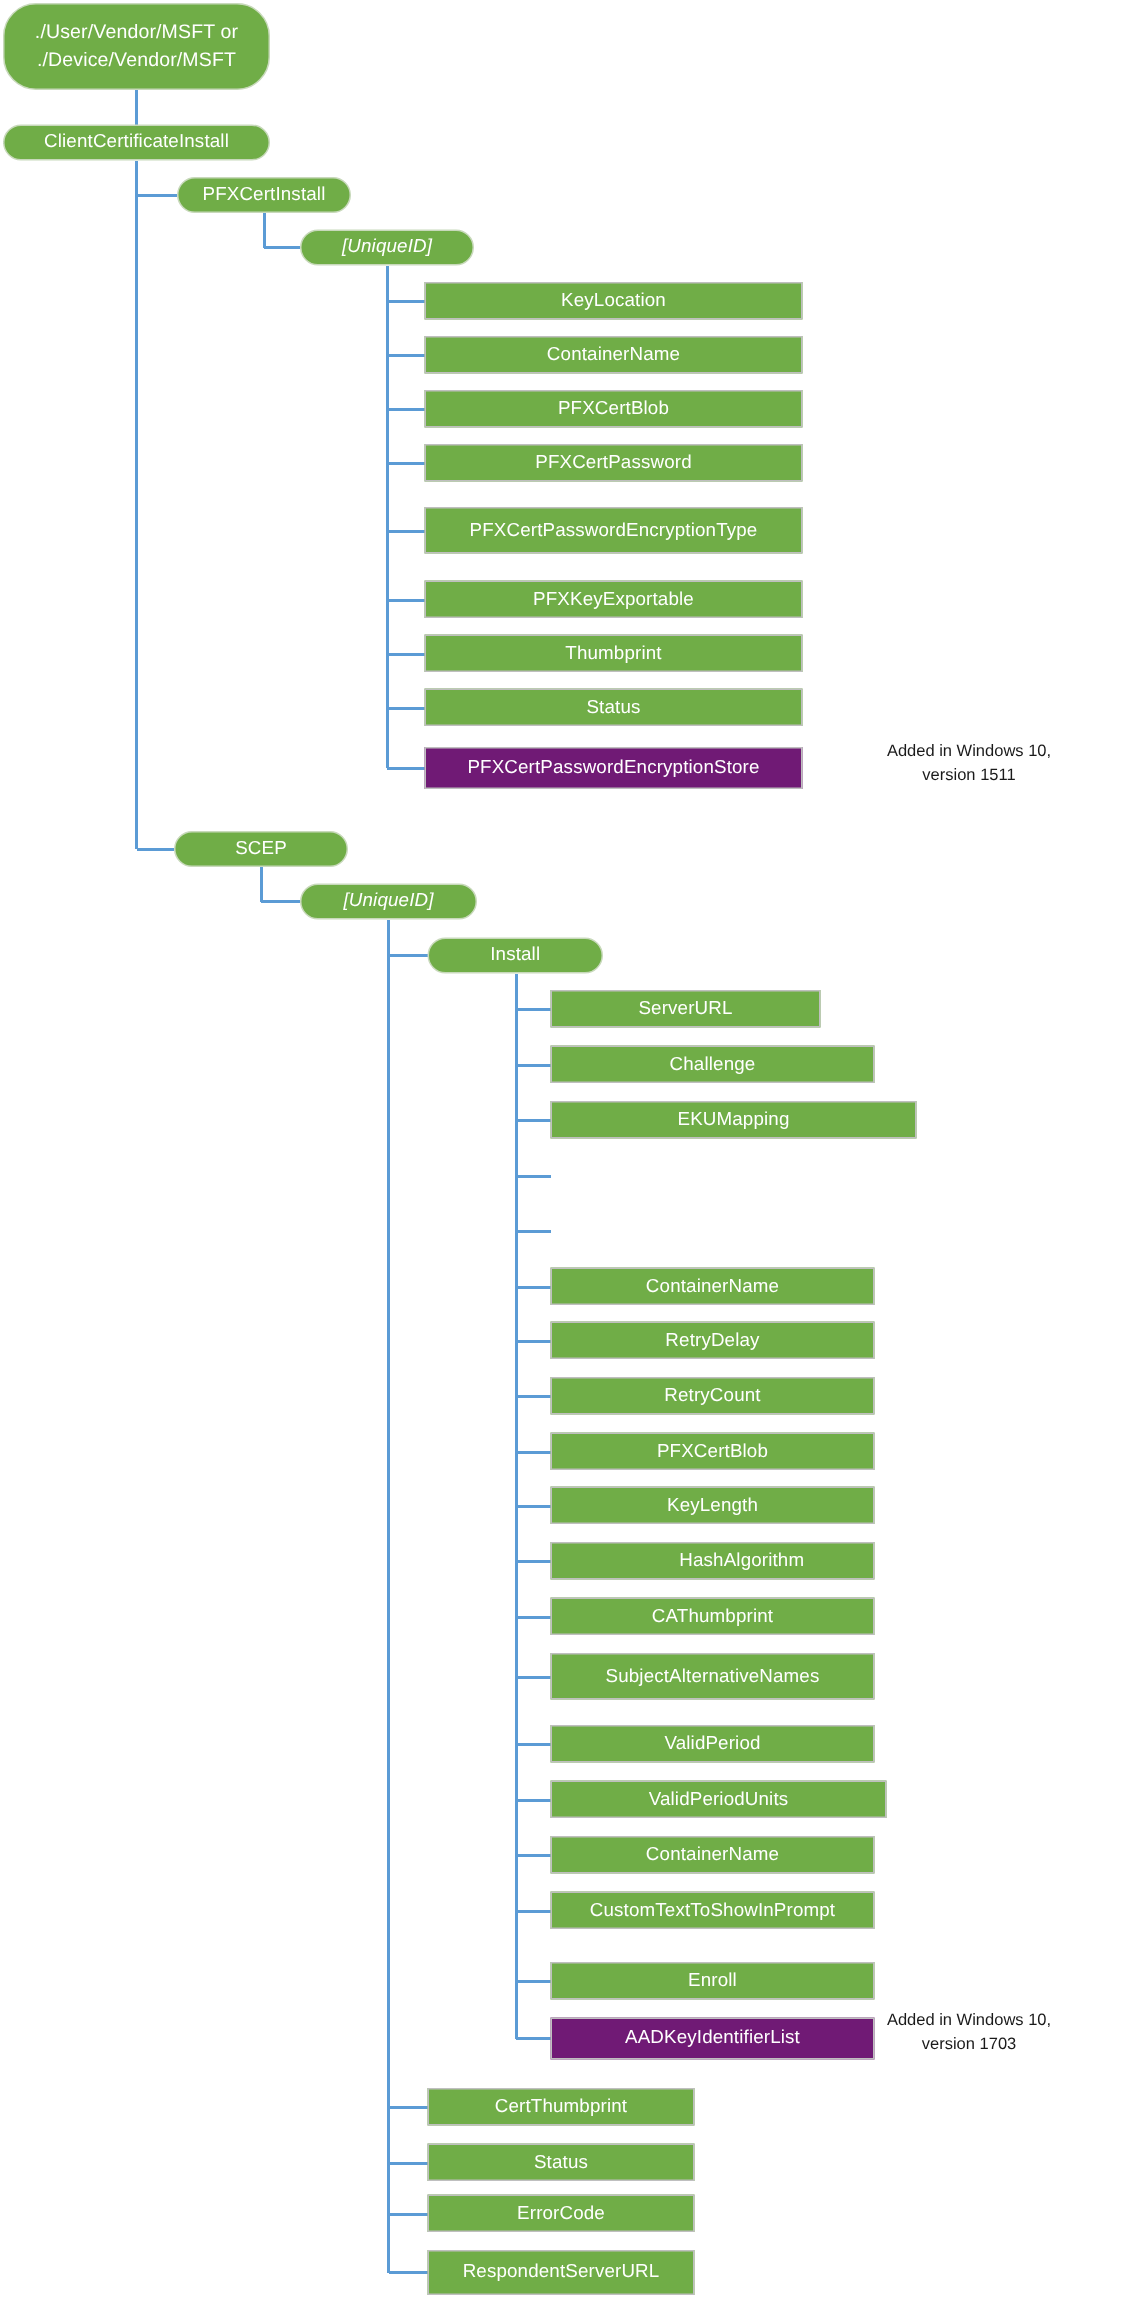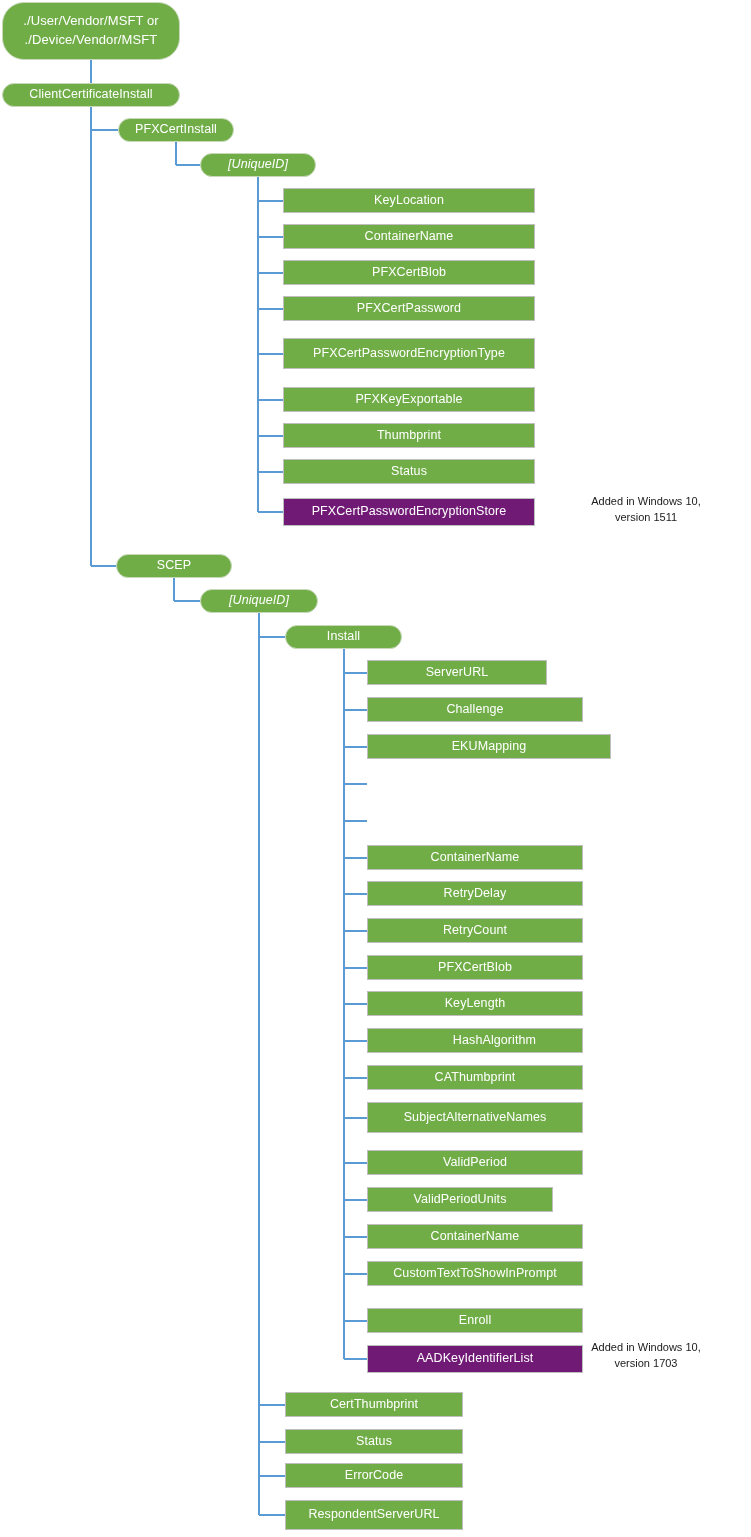--- a/index.html
+++ b/index.html
@@ -136,21 +136,21 @@
     <div class="node" style="left: 367px; top: 734px; width: 244px; height: 25px;">EKUMapping</div>
     <div class="node" style="left: 367px; top: 845px; width: 216px; height: 25px;">ContainerName</div>
     <div class="node" style="left: 367px; top: 881px; width: 216px; height: 25px;">RetryDelay</div>
     <div class="node" style="left: 367px; top: 918px; width: 216px; height: 25px;">RetryCount</div>
     <div class="node" style="left: 367px; top: 955px; width: 216px; height: 25px;">PFXCertBlob</div>
     <div class="node" style="left: 367px; top: 991px; width: 216px; height: 25px;">KeyLength</div>
     <div class="node" style="left: 367px; top: 1028px; width: 216px; height: 25px; padding-left: 39px;">HashAlgorithm</div>
     <div class="node" style="left: 367px; top: 1065px; width: 216px; height: 25px;">CAThumbprint</div>
     <div class="node" style="left: 367px; top: 1102px; width: 216px; height: 31px;">SubjectAlternativeNames</div>
     <div class="node" style="left: 367px; top: 1150px; width: 216px; height: 25px;">ValidPeriod</div>
-    <div class="node" style="left: 367px; top: 1187px; width: 186px; height: 25px; text-align: center;">ValidPeriodUnits</div>
+    <div class="node" style="left: 367px; top: 1187px; width: 224px; height: 25px; text-align: center;">ValidPeriodUnits</div>
     <div class="node" style="left: 367px; top: 1224px; width: 216px; height: 25px;">ContainerName</div>
     <div class="node" style="left: 367px; top: 1261px; width: 216px; height: 25px;">CustomTextToShowInPrompt</div>
     <div class="node" style="left: 367px; top: 1308px; width: 216px; height: 25px;">Enroll</div>
     <div class="node blue" style="left: 367px; top: 1345px; width: 216px; height: 28px;">AADKeyIdentifierList</div>
     <div class="node" style="left: 285px; top: 1392px; width: 178px; height: 25px;">CertThumbprint</div>
     <div class="node" style="left: 285px; top: 1429px; width: 178px; height: 25px;">Status</div>
     <div class="node" style="left: 285px; top: 1463px; width: 178px; height: 25px;">ErrorCode</div>
     <div class="node" style="left: 285px; top: 1500px; width: 178px; height: 30px;">RespondentServerURL</div>
     <div class="note" style="left: 546px; top: 494px; width: 200px;">Added in Windows 10,
 version 1511</div>

